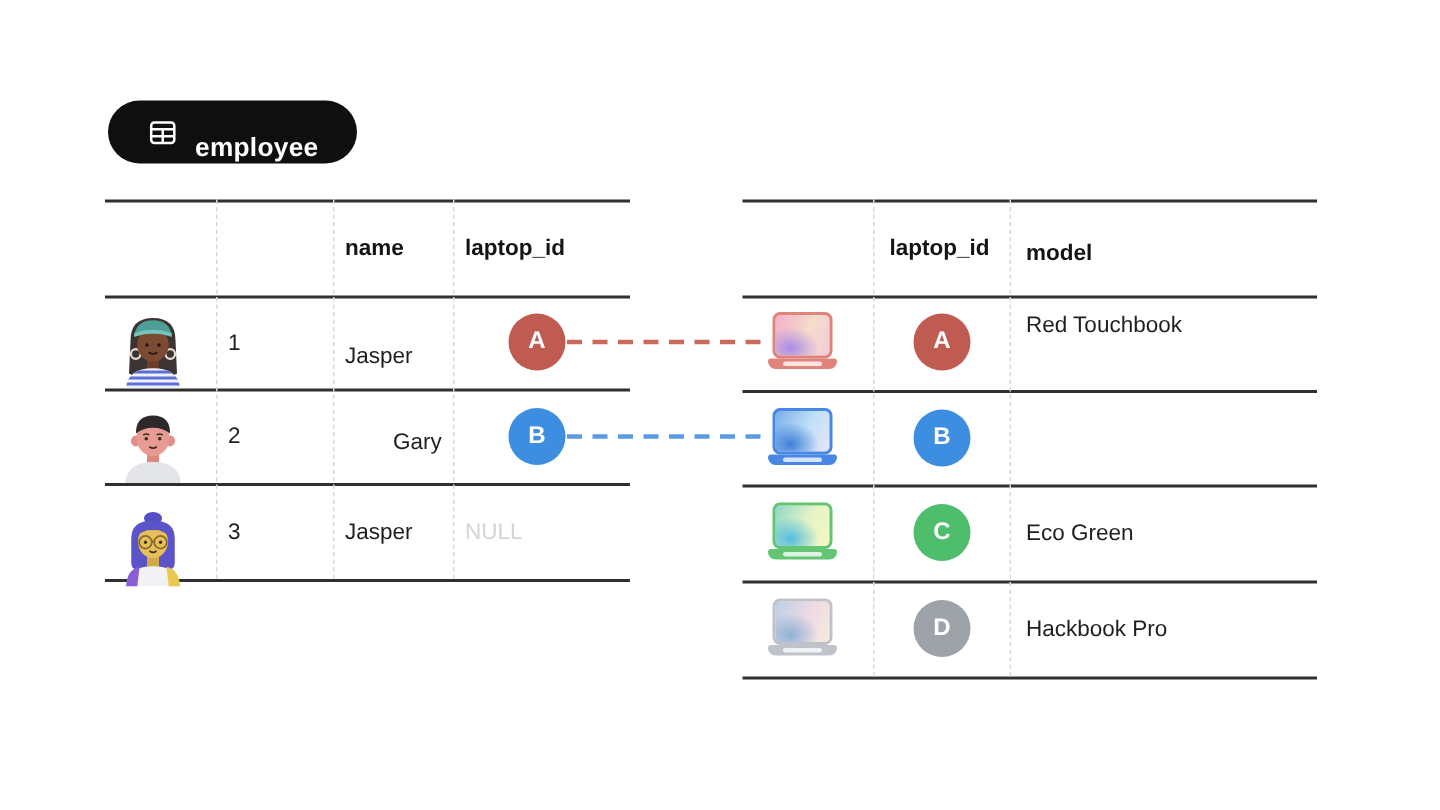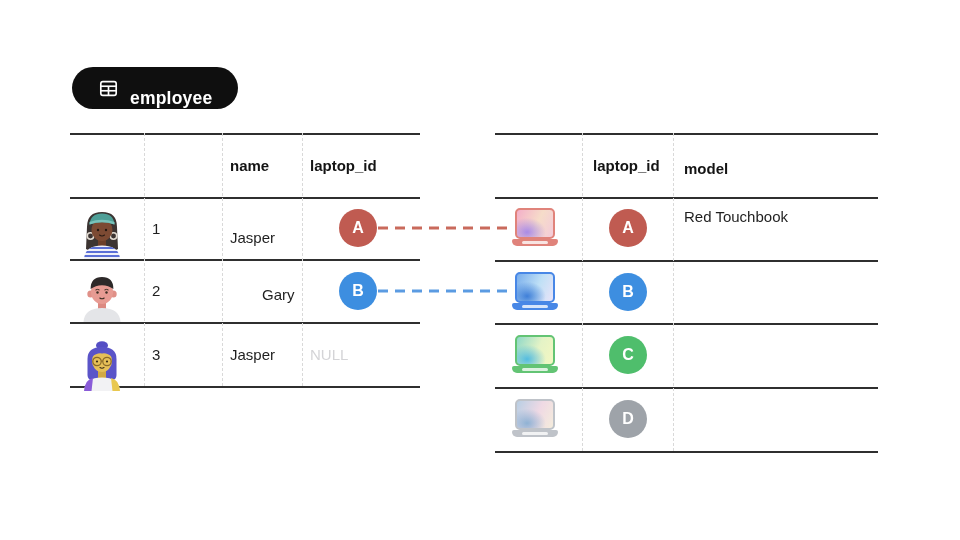--- a/index.html
+++ b/index.html
@@ -175,27 +175,29 @@
         <div class="keyslot"></div>
     </div>
     <div class="badge" style="left: 114px; top: 140px; background: rgb(61, 142, 224);">B</div>
 
     <div class="laptop-icon" style="left: 17px; top: 202px; --frame: #63C474; --s1: #8FD8C8; --s2: #54BCE0; --s3: #E4F3C6; --s4: #F4F7C2;">
       <div class="screen"></div>
         <div class="base"></div>
         <div class="keyslot"></div>
     </div>
     <div class="badge" style="left: 114px; top: 203px; background: rgb(79, 190, 108);">C</div>
+    <div class="cell td" style="left:189px;top:190px;height:64px;">Eco Green</div>
 
     <div class="laptop-icon" style="left: 17px; top: 266px; --frame: #BFC3C9; --s1: #B9CFE4; --s2: #8FB2D4; --s3: #EFD9E4; --s4: #F4ECDC;">
       <div class="screen"></div>
         <div class="base"></div>
         <div class="keyslot"></div>
     </div>
     <div class="badge" style="left: 114px; top: 267px; background: rgb(158, 163, 169);">D</div>
+    <div class="cell td" style="left:189px;top:254px;height:64px;">Hackbook Pro</div>
   </div>
 
   <svg id="connector-overlay" width="960" height="540">
     <line x1="378" y1="228" x2="512" y2="228" stroke-width="3" stroke-dasharray="10 7" style="stroke: rgb(201, 106, 92);"></line>
     <line x1="378" y1="291" x2="512" y2="291" stroke-width="3" stroke-dasharray="10 7" style="stroke: rgb(91, 155, 226);"></line>
   </svg>
 
 </div>
 
 </body></html>

